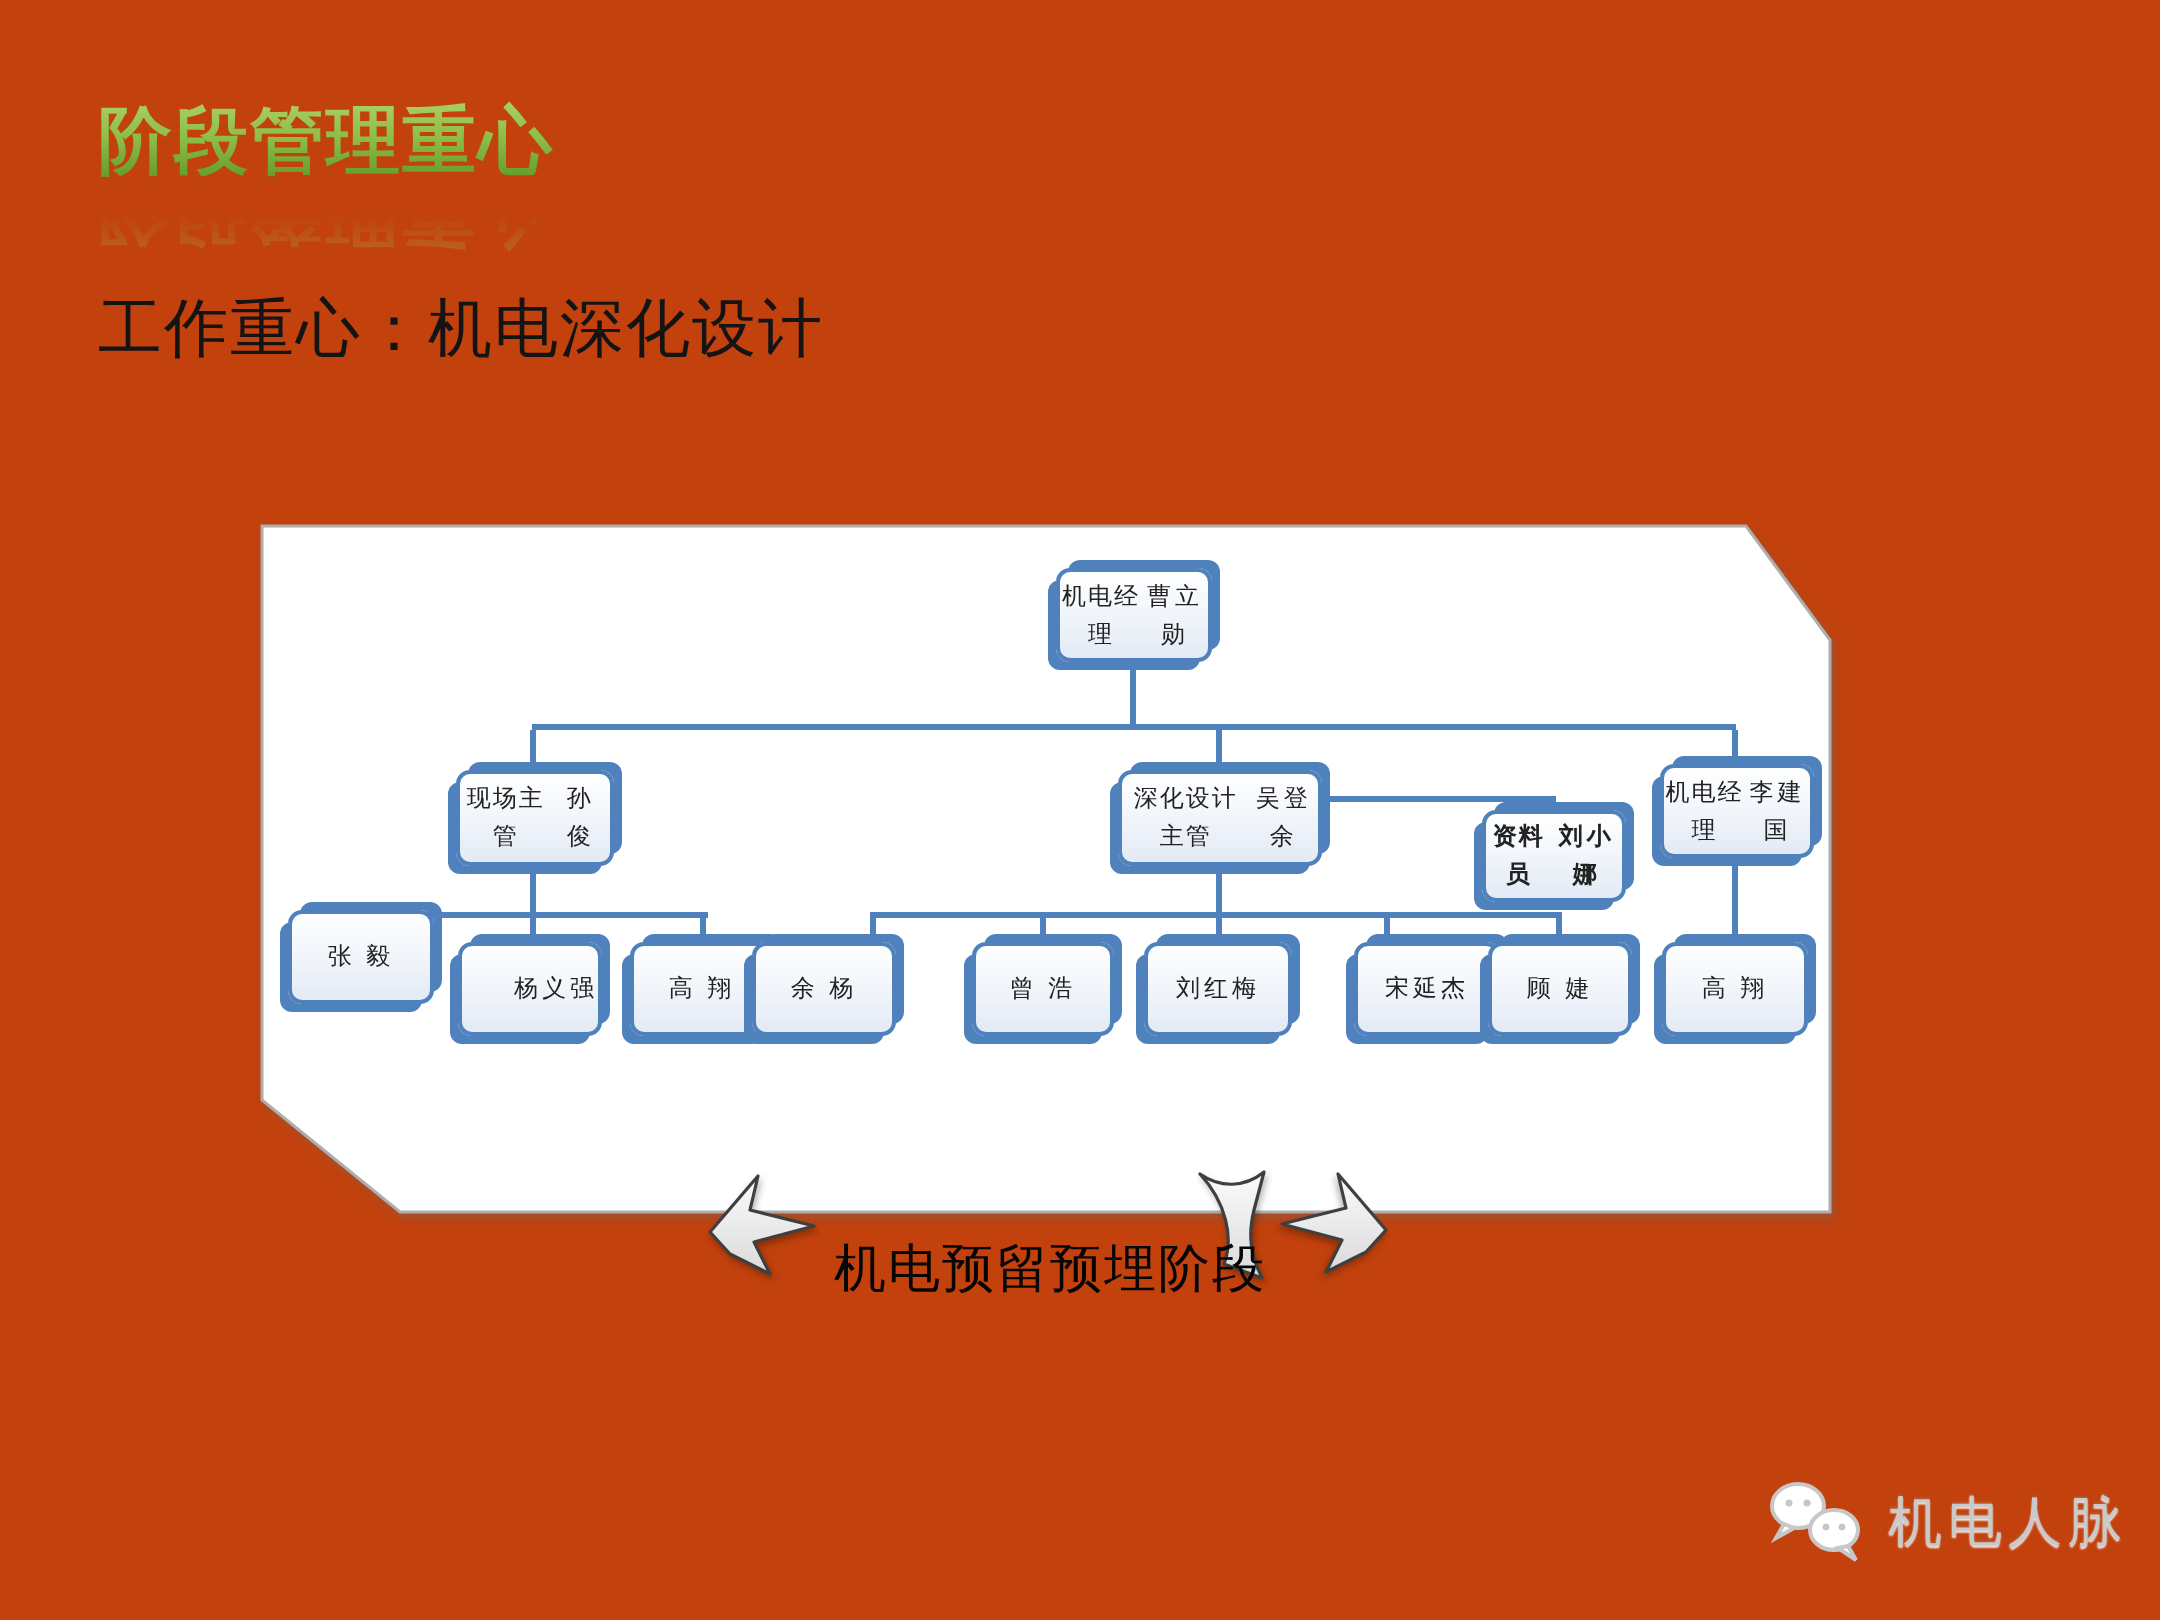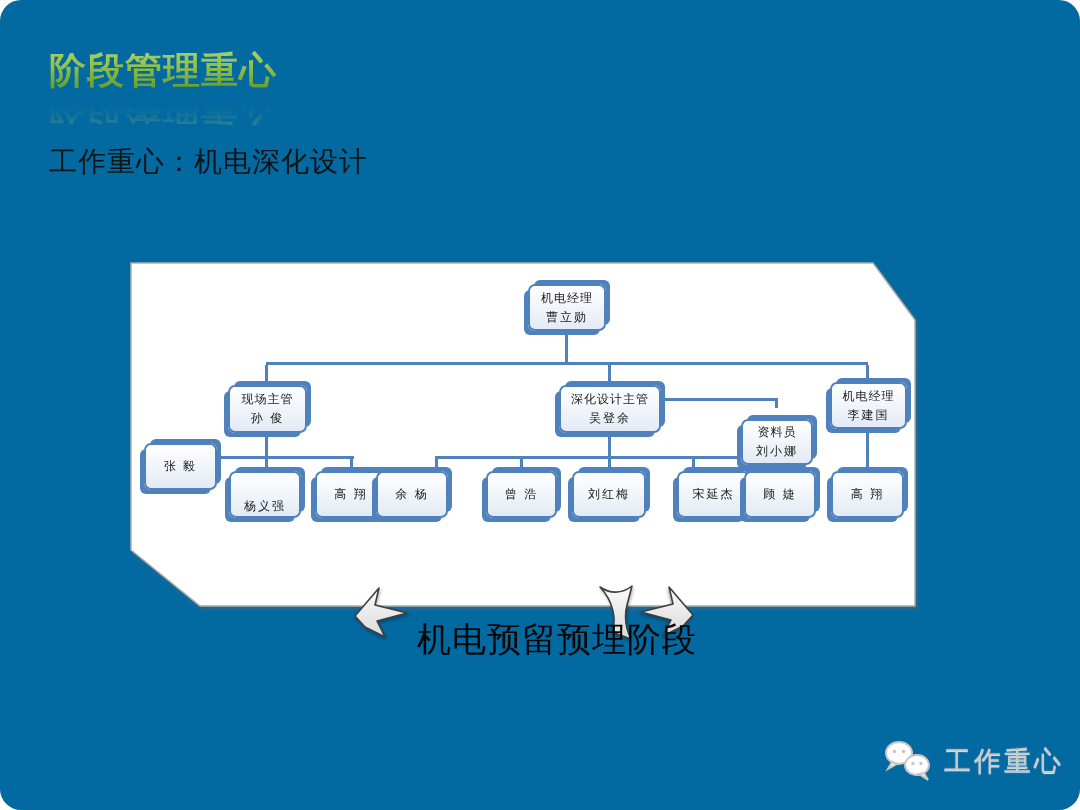--- a/index.html
+++ b/index.html
@@ -1,70 +1,70 @@
 <!DOCTYPE html>
 <html><head>
 <meta charset="utf-8">
 <style>
   html,body{margin:0;padding:0;}
   body{
     width:1080px;height:810px;background:#ffffff;overflow:hidden;
     font-family:"Liberation Sans", sans-serif;position:relative;
   }
-  .slide{position:absolute;inset:0;background:#0369a1;border-radius:21px;}
+  .slide{position:absolute;inset:0;background:#c2410c;}
 
   
   .title-wrap{position:absolute;left:49px;top:50px;}
   .title{
     font-size:37px;font-weight:700;letter-spacing:1px;line-height:1.15;
     background:linear-gradient(180deg,#abd065 0%,#8cbd46 45%,#5c9526 100%);
     -webkit-background-clip:text;background-clip:text;color:transparent;
     margin:0;
   }
   .title-reflect{
     font-size:37px;font-weight:700;letter-spacing:1px;line-height:1.15;
     background:linear-gradient(180deg,#abd065 0%,#8cbd46 45%,#5c9526 100%);
     -webkit-background-clip:text;background-clip:text;color:transparent;
     transform:scaleY(-1);opacity:.32;margin-top:-9px;
     -webkit-mask-image:linear-gradient(to bottom,rgba(0,0,0,.75) 0%,transparent 48%);
     mask-image:linear-gradient(to bottom,rgba(0,0,0,.75) 0%,transparent 48%);
   }
   .subtitle{
-    position:absolute;left:49px;top:143px;font-size:28px;font-weight:500;
+    position:absolute;left:49px;top:143px;font-size:32px;font-weight:500;
     color:#141414;letter-spacing:1px;
   }
 
   
   .panel-svg{position:absolute;left:128px;top:260px;z-index:0;}
   .panel-svg path{filter:drop-shadow(2.5px 3px 2px rgba(110,110,110,.35));}
 
   .chart-layer{position:absolute;inset:0;z-index:1;}
 
   .conn{position:absolute;background:#4f81bd;z-index:1;}
 
   .node{
     position:absolute;z-index:2;box-sizing:border-box;
     background:linear-gradient(180deg,#feffff 0%,#f0f4fa 55%,#e3eaf5 100%);
     border:2px solid #4f81bd;border-radius:7px;
     box-shadow:5px -5px 0 -1px #4f81bd,-5px 5px 0 -1px #4f81bd;
-    display:flex;flex-direction:column;align-items:center;justify-content:center;
+    display:flex;align-items:center;justify-content:center;
     color:#222;text-align:center;
   }
   .node .role{font-size:12px;line-height:1.55;letter-spacing:1px;}
   .node .pname{font-size:12px;line-height:1.55;letter-spacing:2px;}
 
   
   .arrow-svg{position:absolute;z-index:3;}
   .arrow-svg path{
     stroke:#3f3f3f;stroke-width:1.6;stroke-linejoin:round;
     filter:drop-shadow(1px 2px 1.5px rgba(0,0,0,.28));
   }
   .phase-label{
     position:absolute;left:417px;top:617px;z-index:3;
-    font-size:34px;font-weight:500;color:#060606;letter-spacing:1px;
+    font-size:26px;font-weight:500;color:#060606;letter-spacing:1px;
   }
 
   
   .watermark{
     position:absolute;left:884px;top:740px;display:flex;align-items:center;gap:8px;
   }
   .watermark .brand{
     font-size:27px;font-weight:500;color:#c9c9c9;letter-spacing:3px;
     text-shadow:0 1px 1px rgba(255,255,255,.9),0 -1px 1px rgba(160,160,160,.25);
   }
@@ -114,30 +114,30 @@
     </div>
 
     <div class="node" style="left:559px;top:385px;width:102px;height:48px;">
       <span class="role">深化设计主管</span>
       <span class="pname">吴登余</span>
     </div>
     <div class="node" style="left:228px;top:385px;width:79px;height:48px;">
       <span class="role">现场主管</span>
       <span class="pname">孙 俊</span>
     </div>
-    <div class="node" style="left:741px;top:419px;width:72px;height:46px;">
+    <div class="node" style="left:741px;top:405px;width:72px;height:46px;font-weight:bold;">
       <span class="role">资料员</span>
       <span class="pname">刘小娜</span>
     </div>
     <div class="node" style="left:830px;top:382px;width:77px;height:47px;">
       <span class="role">机电经理</span>
       <span class="pname">李建国</span>
     </div>
 
-    <div class="node" style="left:144px;top:443px;width:73px;height:47px;font-family:Liberation Serif, serif;">
+    <div class="node" style="left:144px;top:455px;width:73px;height:47px;">
       <span class="pname">张 毅</span>
     </div>
     <div class="node" style="left:229px;top:471px;width:72px;height:47px;justify-content:flex-end;">
       <span class="pname">杨义强</span>
     </div>
     <div class="node" style="left:315px;top:471px;width:72px;height:47px;">
       <span class="pname">高 翔</span>
     </div>
 
     <div class="node" style="left:376px;top:471px;width:72px;height:47px;">
@@ -194,16 +194,16 @@
         <ellipse cx="33" cy="25" rx="12" ry="10"></ellipse>
         <path d="M40 33 L44 40 L35 34 Z"></path>
       </g>
       <g fill="#c7c7c7" stroke="none">
         <circle cx="10.5" cy="11.5" r="1.8"></circle>
           <circle cx="19.5" cy="11.5" r="1.8"></circle>
         <circle cx="29" cy="23.5" r="1.7"></circle>
           <circle cx="37" cy="23.5" r="1.7"></circle>
       </g>
     </svg>
-    <span class="brand">工作重心</span>
+    <span class="brand">机电人脉</span>
   </div>
 
 </div>
 
 </body></html>

